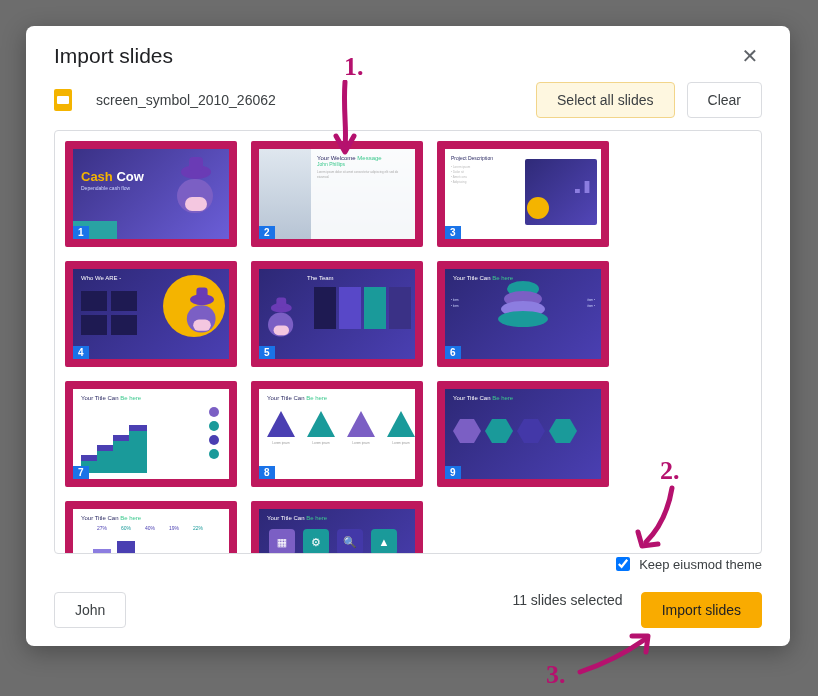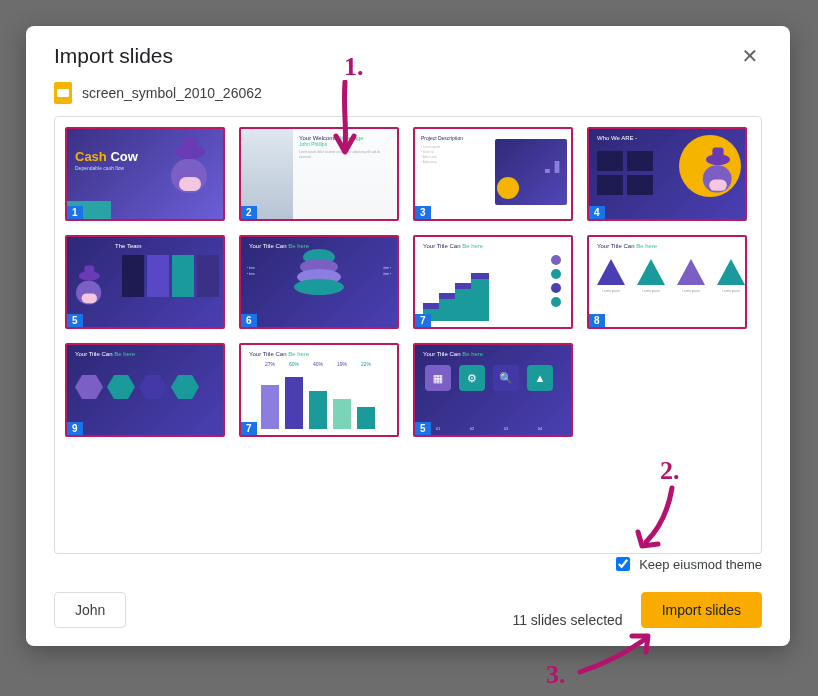--- a/index.html
+++ b/index.html
@@ -21,21 +21,21 @@
   .dlg-header{
     display:flex;align-items:center;justify-content:space-between;
     padding:18px 28px 10px 28px;
   }
   .dlg-title{font-size:21px;color:#202124;font-weight:400;}
   .close-x{font-size:20px;color:#5f6368;cursor:pointer;width:24px;text-align:center;}
   .file-row{
     display:flex;align-items:center;justify-content:space-between;
     padding:4px 28px 12px 28px;
   }
-  .file-left{display:flex;align-items:center;gap:10px;}
+  .file-left{display:flex;align-items:center;gap:24px;}
   .slides-icon{
     width:18px;height:22px;background:#f4b400;border-radius:2px;position:relative;
   }
   .slides-icon::after{content:"";position:absolute;left:3px;top:7px;width:12px;height:8px;background:#fff;border-radius:1px;}
   .filename{font-size:14px;color:#3c4043;}
   .btn{
     font-size:14px;
     padding:9px 20px;
     border-radius:4px;
     border:1px solid #dadce0;
@@ -54,21 +54,21 @@
     flex:1;
     padding:10px;
     position:relative;
     overflow:hidden;
   }
   .thumbs{
     display:flex;flex-wrap:wrap;gap:14px;
   }
   .thumb{
     width:156px;height:90px;
-    border:2px solid #be185d;
+    border:8px solid #be185d;
     border-radius:2px;
     position:relative;
     cursor:pointer;
     overflow:hidden;
     background:#fff;
   }
   .thumb .num{
     position:absolute;left:0;bottom:0;
     background:#1a73e8;color:#fff;
     font-size:10px;font-weight:bold;
@@ -173,21 +173,21 @@
   .s11 .cards{position:absolute;left:10px;top:20px;display:flex;gap:8px;}
   .s11 .card{width:26px;height:26px;border-radius:4px;display:flex;align-items:center;justify-content:center;color:#fff;font-size:11px;}
   .s11 .card.c1{background:#7b5fc4;} .s11 .card.c2{background:#1a9a9a;} .s11 .card.c3{background:#4338a8;} .s11 .card.c4{background:#1a9a9a;}
   .s11 .nums{position:absolute;left:10px;bottom:4px;display:flex;gap:8px;}
   .s11 .nums span{width:26px;font-size:4px;color:#cfd6ff;text-align:center;}
 
   .footer{
     display:flex;align-items:center;justify-content:space-between;
     padding:16px 28px 18px 28px;
   }
-  .footer-right{display:flex;align-items:flex-end;gap:18px;}
+  .footer-right{display:flex;align-items:flex-start;gap:18px;}
   .sel-count{font-size:14px;color:#3c4043;}
   .theme-row{
     display:flex;justify-content:flex-end;align-items:center;gap:6px;
     padding:0 28px 2px 0;font-size:13px;color:#3c4043;
   }
   .theme-row input{width:14px;height:14px;}
 
   
   .annot{position:absolute;pointer-events:none;}
   .annot-num{font-family:"Comic Sans MS","Segoe Script",cursive;font-weight:bold;color:#b5116e;font-size:26px;}
@@ -199,20 +199,24 @@
 
   <div class="dlg-header">
     <div class="dlg-title">Import slides</div>
     <div class="close-x">✕</div>
   </div>
 
   <div class="file-row">
     <div class="file-left">
       <div class="slides-icon"></div>
       <div class="filename">screen_symbol_2010_26062</div>
+    </div>
+    <div class="btn-group">
+      <button class="btn selectall">Select all slides</button>
+      <button class="btn">Clear</button>
     </div>
   </div>
 
   <div class="thumbs-box">
     <div class="thumbs">
 
       <div class="thumb s1">
         <div class="sld">
           <div class="cash"><span><span style="color:#f4b400">Cash</span> <span style="color:#fff">Cow</span></span></div>
           <div class="sub">Dependable cash flow</div>

